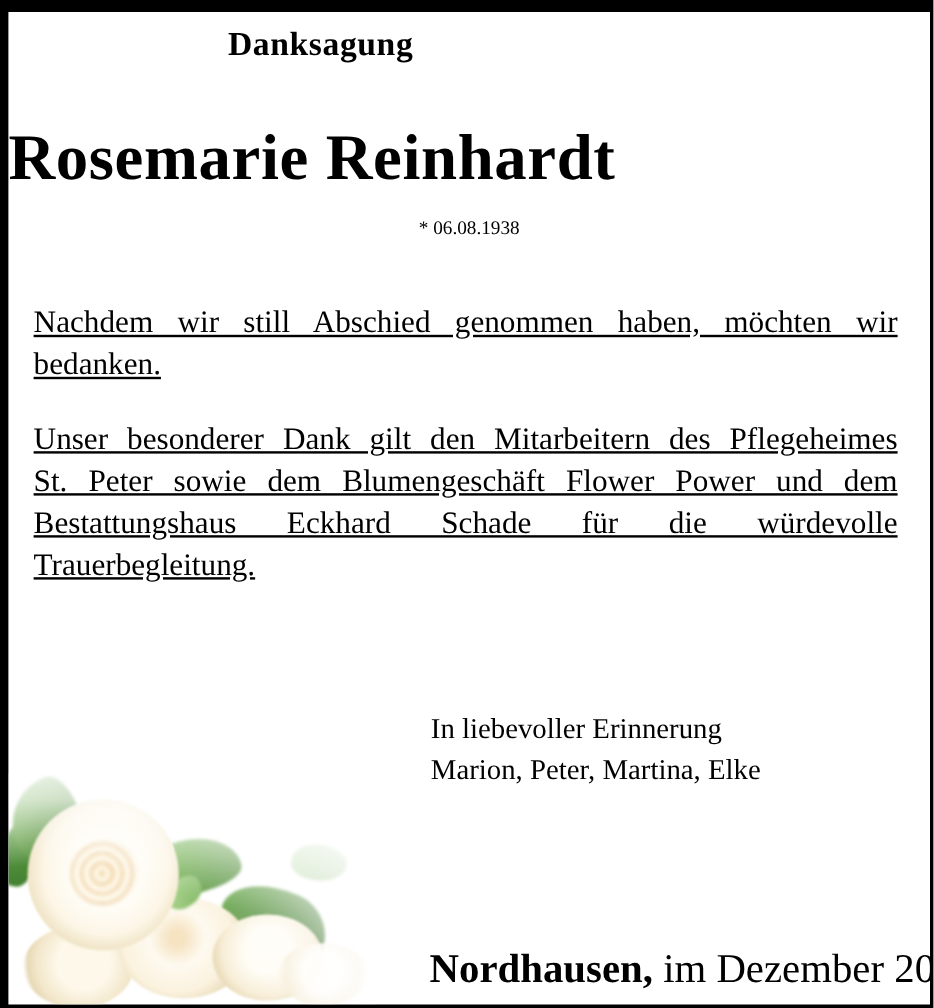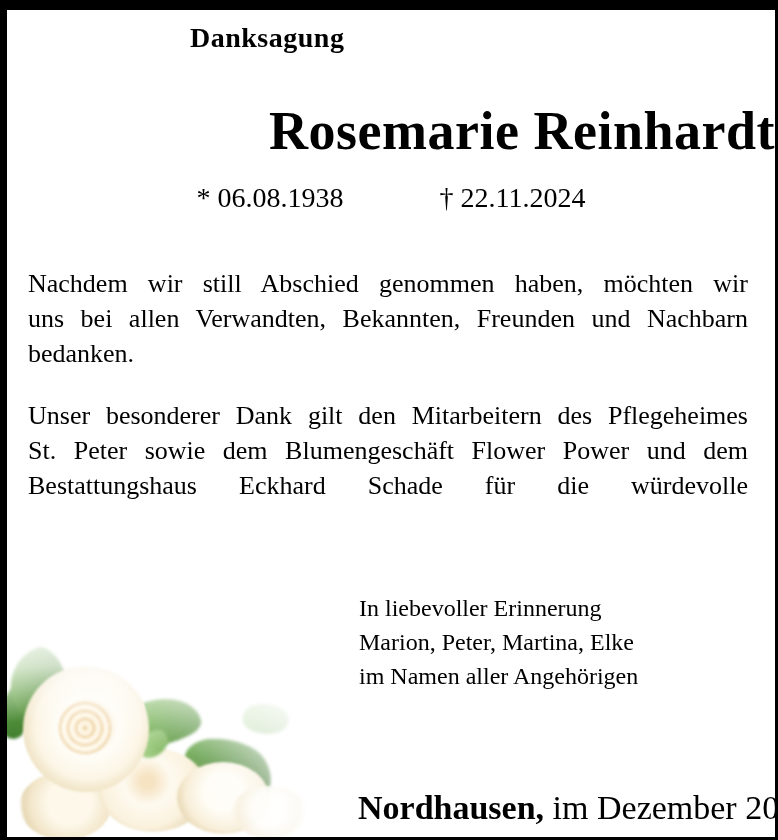--- a/index.html
+++ b/index.html
@@ -14,34 +14,34 @@
     color:#000;
     overflow:hidden;
     margin:0 auto;
   }
   .kicker{
     position:absolute;left:183px;top:12px;
     font-size:28px;font-weight:bold;letter-spacing:0.5px;
   }
   .title{
     position:absolute;left:0;right:0;top:92px;
-    margin:0;text-align:right;
+    margin:0;text-align:left;
     font-size:54px;font-weight:bold;line-height:1.1;letter-spacing:0.5px;
     white-space:nowrap;
   }
   .dates{
     position:absolute;left:0;right:0;top:172px;
     display:flex;justify-content:center;gap:96px;
-    font-size:28px;
+    font-size:16px;
   }
   .bodytext{
     position:absolute;left:21px;top:240px;width:720px;
     font-size:26px;line-height:35px;
   }
-  .para{margin:16px 0 27px 0;}
+  .para{margin:1px 0 27px 0;text-decoration:underline;}
   .jline{text-align:justify;text-align-last:justify;}
   .jline.last{text-align:center;text-align-last:left;}
   .memorial{
     position:absolute;left:352px;top:581px;
     font-size:24px;line-height:34px;
   }
   .memorial .bold{font-weight:normal;}
   .closing{
     position:absolute;left:351px;top:779px;
     font-size:34px;white-space:pre;
@@ -143,40 +143,38 @@
 <body>
 
 <div class="page">
 
   <div class="kicker">Danksagung</div>
 
   <h1 class="title">Rosemarie Reinhardt</h1>
 
   <div class="dates">
     <span>* 06.08.1938</span>
-    <span>† 22.11.2024</span>
   </div>
 
   <div class="bodytext">
     <div class="para">
       <div class="jline">Nachdem wir still Abschied genommen haben, möchten wir</div>
-      <div class="jline">uns bei allen Verwandten, Bekannten, Freunden und Nachbarn</div>
       <div class="jline last">bedanken.</div>
     </div>
     <div class="para">
       <div class="jline">Unser besonderer Dank gilt den Mitarbeitern des Pflegeheimes</div>
       <div class="jline">St. Peter sowie dem Blumengeschäft Flower Power und dem</div>
       <div class="jline">Bestattungshaus Eckhard Schade für die würdevolle</div>
+      <div class="jline last">Trauerbegleitung.</div>
     </div>
   </div>
 
   <div class="memorial">
     <div>In liebevoller Erinnerung</div>
     <div class="bold">Marion, Peter, Martina, Elke</div>
-    <div class="bold">im Namen aller Angehörigen</div>
   </div>
 
   <div class="closing"><span class="place">Nordhausen,</span><span> im Dezember 2024</span></div>
 
   <div class="roses">
     <div class="leaf leaf1b"></div>
     <div class="leaf leaf1"></div>
     <div class="leaf leaf2"></div>
     <div class="leaf leaf3"></div>
     <div class="leaf leaf5"></div>

